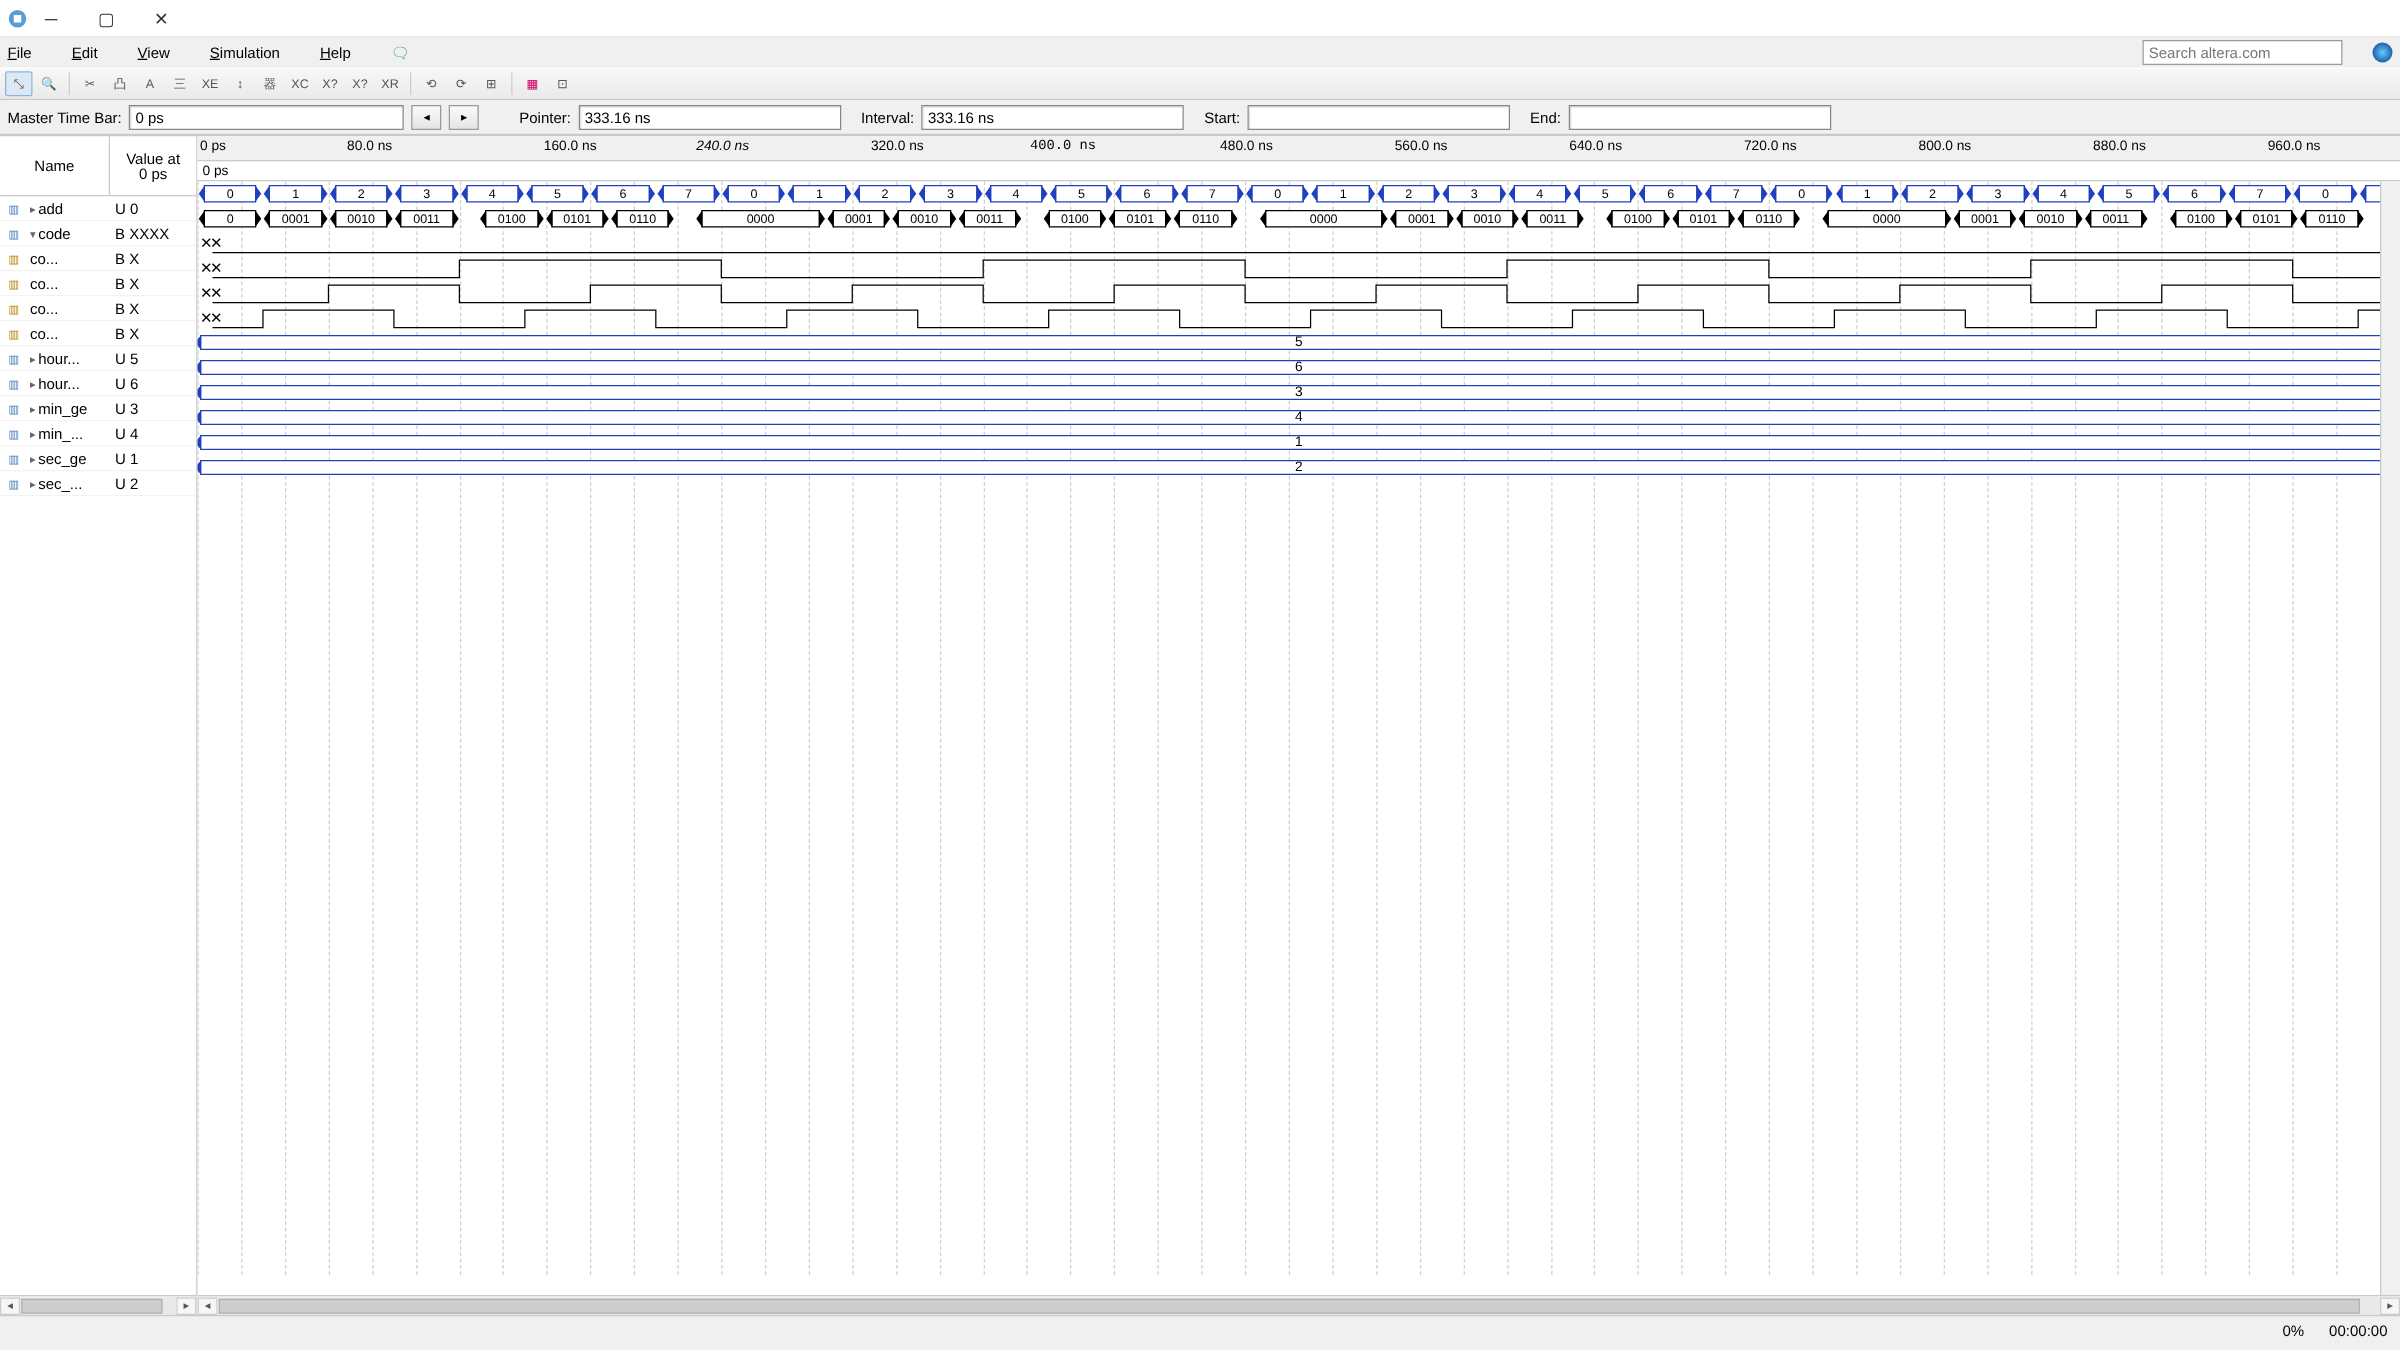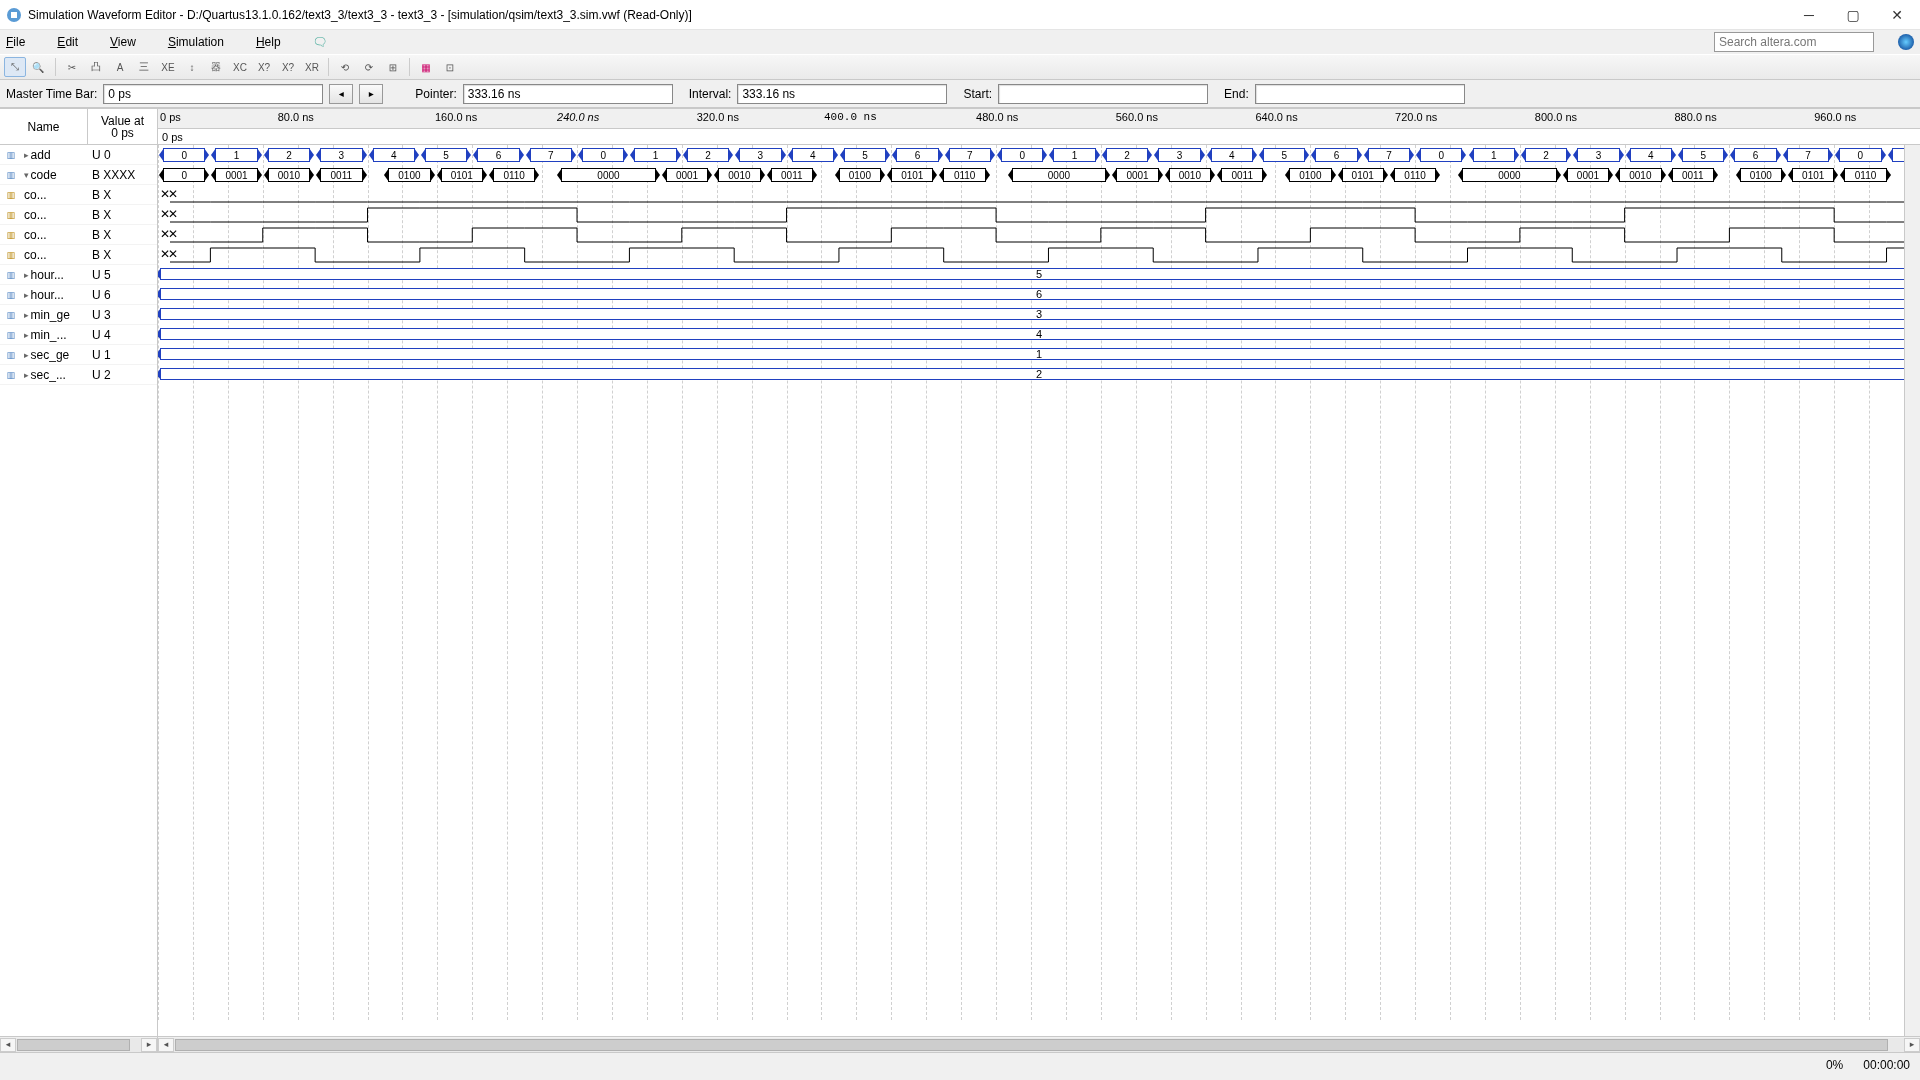--- a/index.html
+++ b/index.html
@@ -18,21 +18,21 @@
 .toolbar { height: 26px; background: linear-gradient(#f7f7f7,#eaeaea); border-top: 1px solid #fff; border-bottom: 1px solid #c9c9c9; display: flex; align-items: center; padding: 0 4px; gap: 2px; }
 .toolbtn { width: 22px; height: 20px; display: flex; align-items: center; justify-content: center; color: #555; border: 1px solid transparent; border-radius: 2px; font-size: 10px; }
 .toolbtn.active { background: #dde8f5; border: 1px solid #8bb5e0; }
 .toolsep { width: 1px; height: 18px; background: #ccc; margin: 0 3px; }
 .timebar { height: 28px; background: #f0f0f0; border-bottom: 1px solid #c9c9c9; display: flex; align-items: center; padding: 0 6px; gap: 6px; }
 .timebar label { color: #000; }
 .timebar input { height: 20px; border: 1px solid #888; background: #fff; padding: 0 4px; box-shadow: inset 1px 1px 1px #ddd; }
 .timebar .navbtn { width: 24px; height: 20px; border: 1px solid #999; background: linear-gradient(#fafafa,#e4e4e4); display: flex; align-items: center; justify-content: center; font-size: 10px; }
 .content { display: flex; height: 944px; background: #fff; border-top: 1px solid #c9c9c9; }
 .leftpanel { width: 158px; border-right: 1px solid #c9c9c9; display: flex; flex-direction: column; }
-.lph { height: 36px; display: flex; border-bottom: 1px solid #c9c9c9; }
+.lph { height: 48px; display: flex; border-bottom: 1px solid #c9c9c9; }
 .lph .c1 { width: 88px; border-right: 1px solid #c9c9c9; display: flex; align-items: center; justify-content: center; }
 .lph .c2 { flex: 1; display: flex; flex-direction: column; align-items: center; justify-content: center; line-height: 12px; }
 .sigrow { height: 20px; display: flex; align-items: center; border-bottom: 1px solid #f3f3f3; }
 .sigrow .ic { width: 22px; display: flex; justify-content: center; font-size: 9px; }
 .sigrow .nm { width: 66px; padding-left: 2px; display: flex; align-items: center; gap: 2px; white-space: nowrap; overflow: hidden; }
 .sigrow .nm .tw { font-size: 9px; color: #666; }
 .sigrow .vl { flex: 1; padding-left: 4px; }
 .leftpanel .fill { flex: 1; }
 .leftpanel .hscroll, .wavepanel .hscroll { height: 16px; background: #f0f0f0; border-top: 1px solid #c9c9c9; display: flex; align-items: center; }
 .hscroll .arr { width: 16px; text-align: center; font-size: 9px; color: #555; border: 1px solid #ccc; background: #f6f6f6; height: 14px; }
@@ -64,21 +64,20 @@
 .ico-out { color: #b8860b; }
 </style>
 </head>
 <body>
 
 <div class="titlebar">
   <svg class="icon" viewBox="0 0 16 16">
       <circle cx="8" cy="8" r="7" fill="#5a9bd5"></circle>
       <rect x="5" y="5" width="6" height="6" fill="#fff"></rect>
     </svg>
-  <div class="title">Simulation Waveform Editor - D:/Quartus13.1.0.162/text3_3/text3_3 - text3_3 - [simulation/qsim/text3_3.sim.vwf (Read-Only)]</div>
   <div class="winbtns">
     <span>─</span>
     <span>▢</span>
     <span>✕</span>
   </div>
 </div>
 
 <div class="menubar">
   <span class="menuitem"><span class="ul">F</span><span>ile</span></span>
   <span class="menuitem"><span class="ul">E</span>dit</span>

